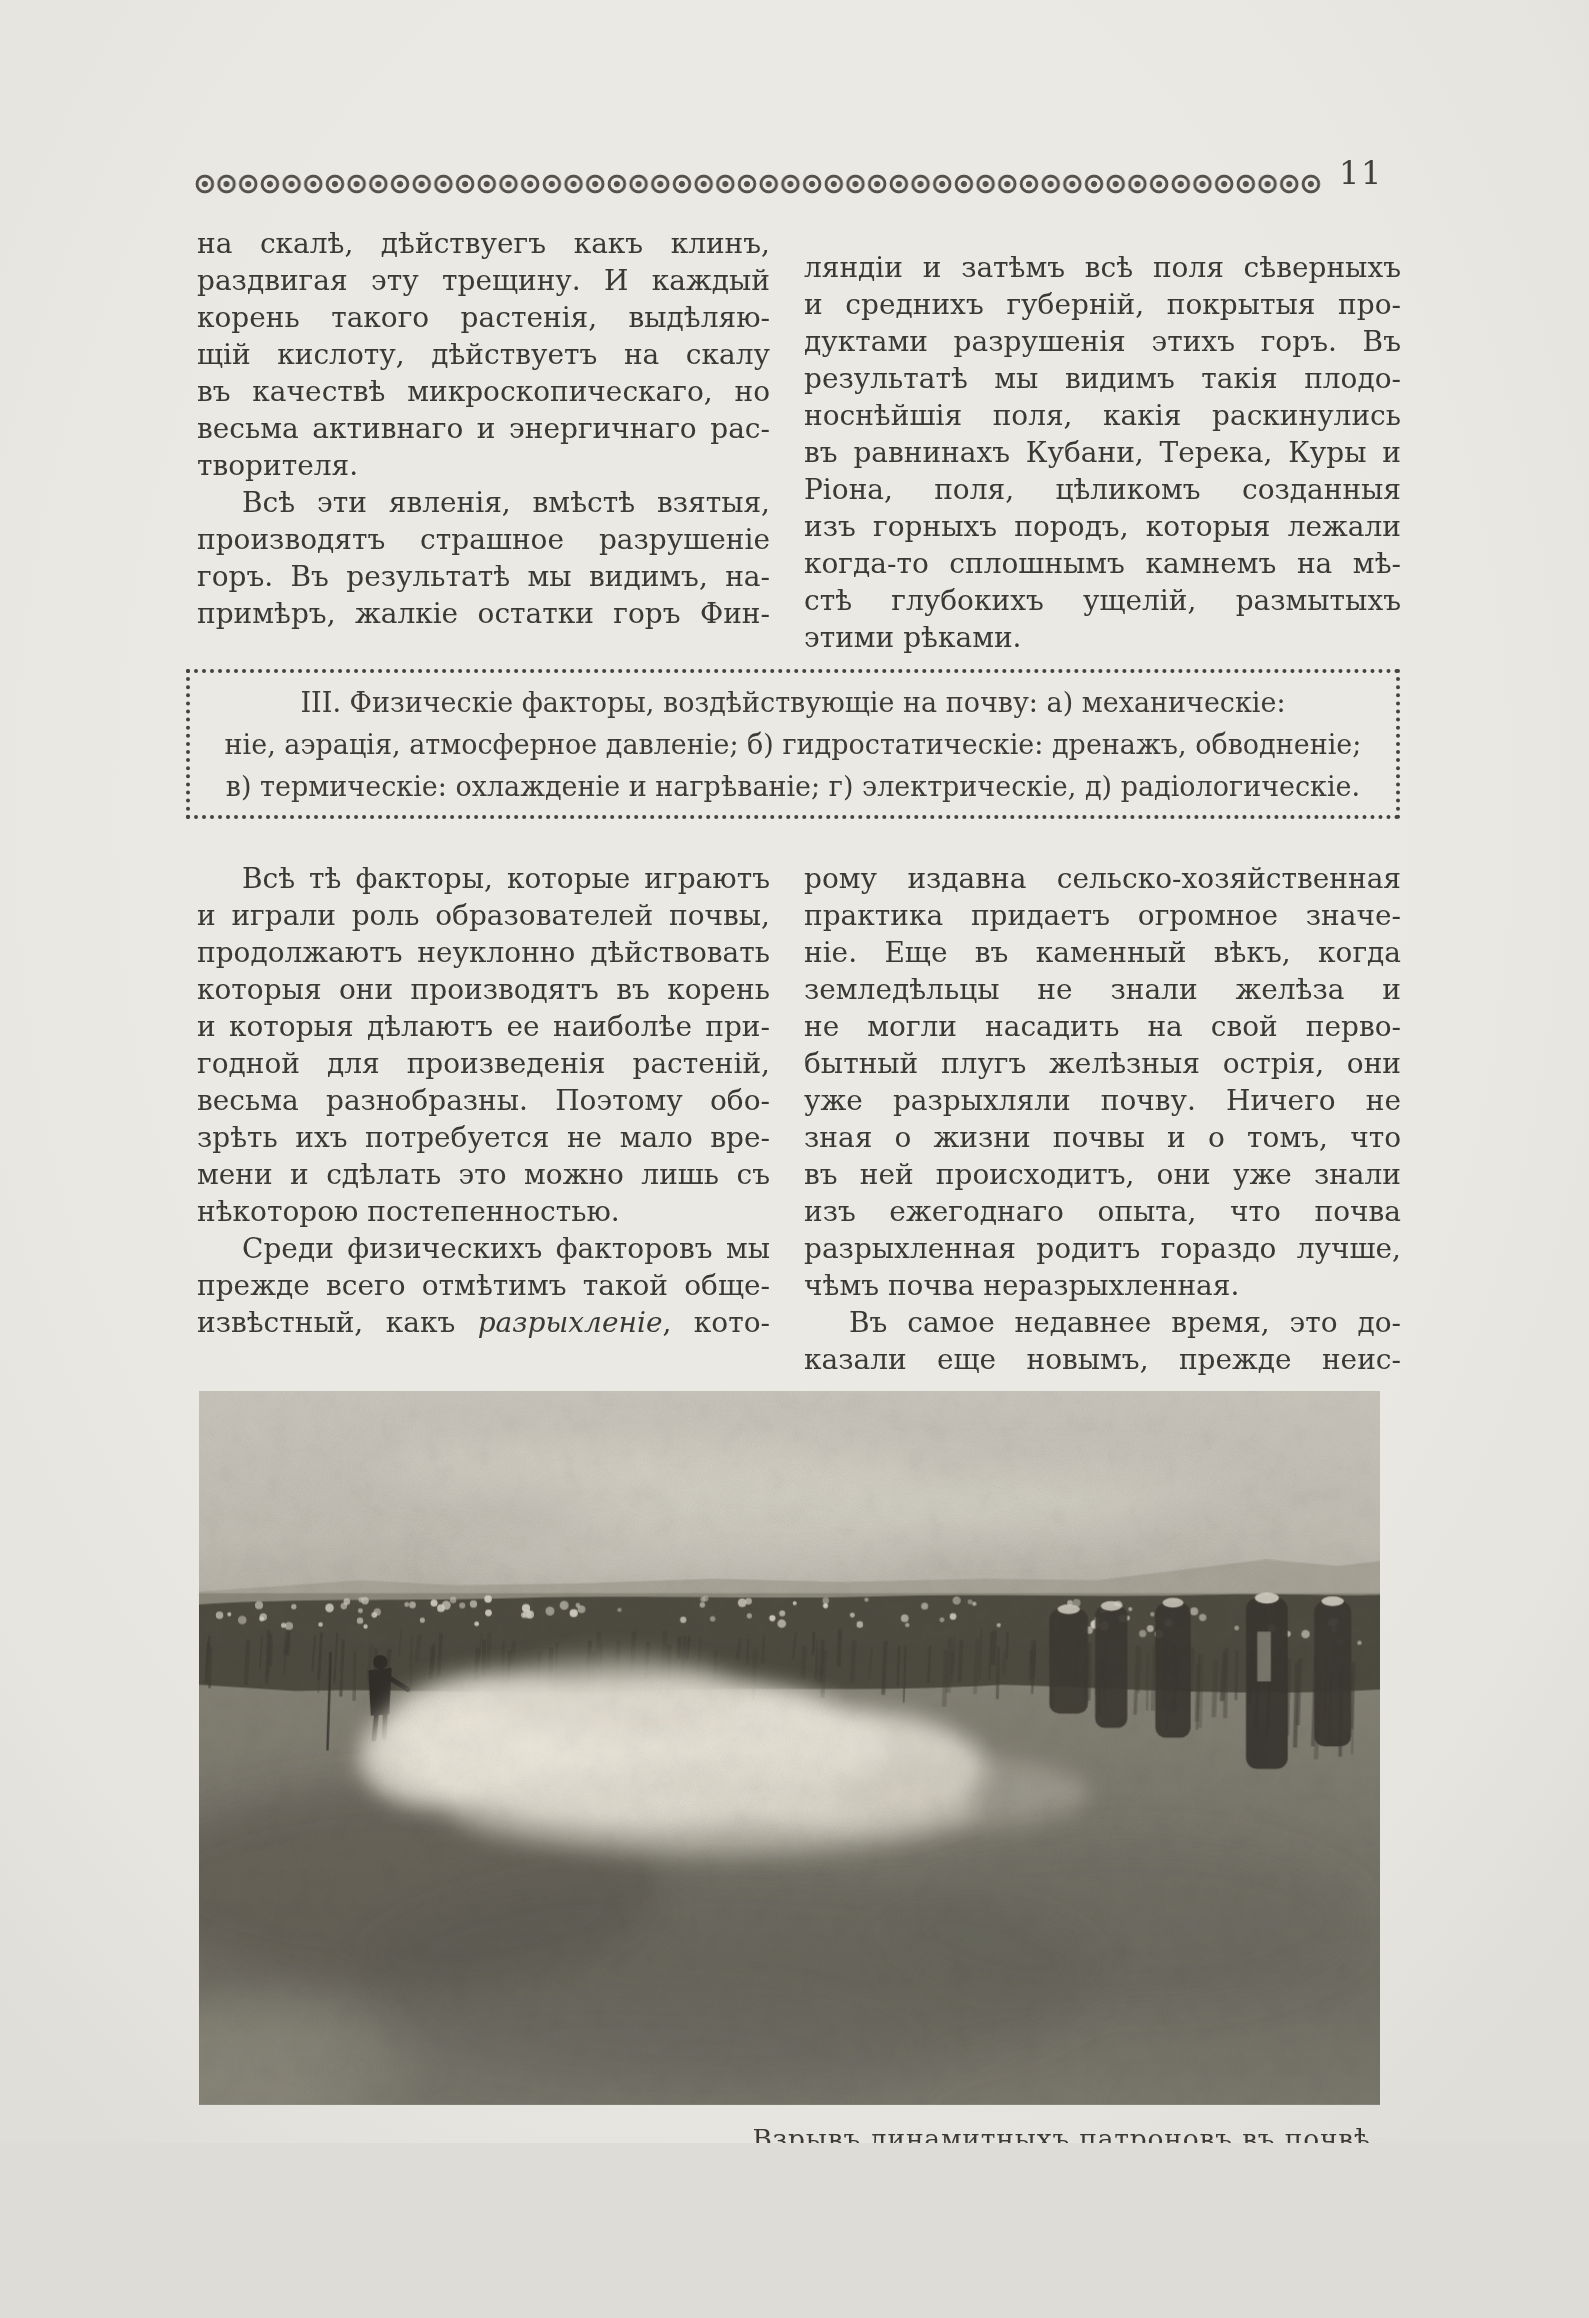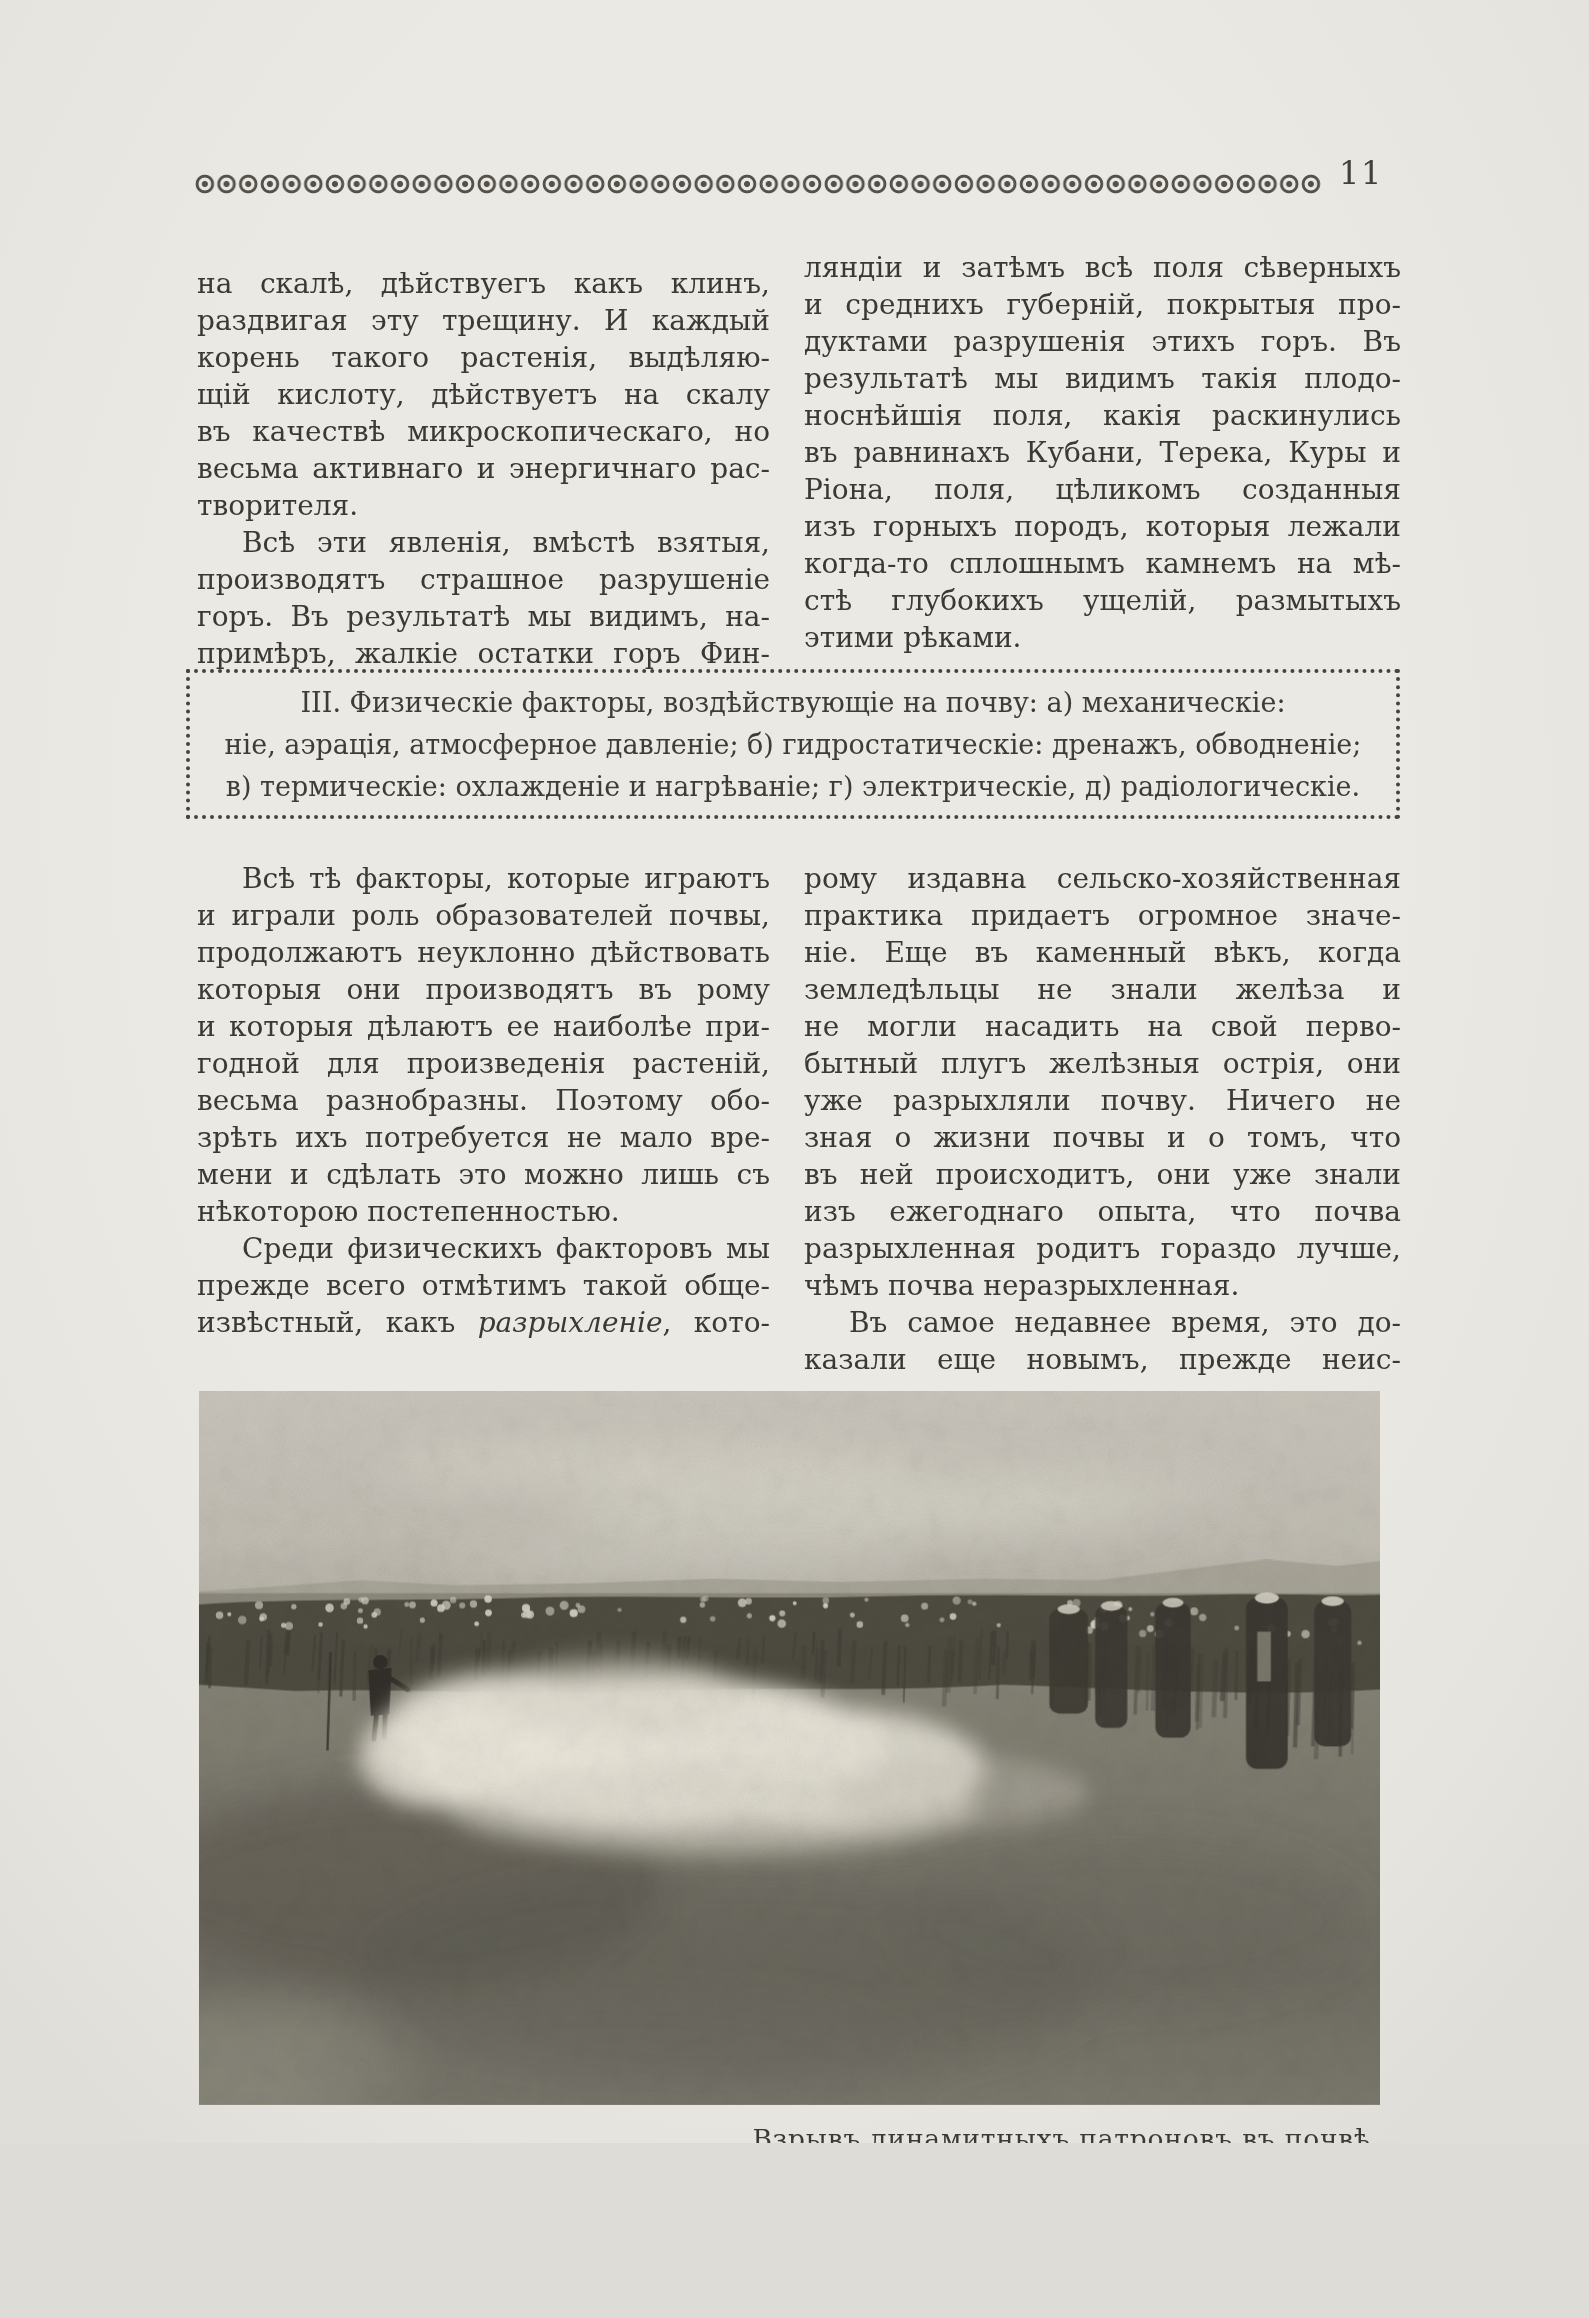--- a/index.html
+++ b/index.html
@@ -23,21 +23,21 @@
     position:absolute;left:1339px;top:154px;font-size:32px;color:#42403a;
     letter-spacing:1.6px;
   }
   .textcol{position:absolute;color:#3b3933;font-size:28px;}
   .textcol .line{
     height:37px;line-height:37px;overflow:hidden;
     text-align:justify;text-align-last:justify;
   }
   .textcol .line.indent{padding-left:45px;}
   .textcol .line.para-end{text-align-last:left;}
-  .b1-left{left:197px;top:225px;width:573px;margin-top:40px;}
+  .b1-left{left:197px;top:225px;width:573px;}
   .b1-right{left:804px;top:225px;width:597px;margin-top:24px;}
   .b2-left{left:197px;top:860px;width:573px;}
   .b2-right{left:804px;top:860px;width:597px;}
   .section-box{
     position:absolute;left:186px;top:669px;width:1214px;box-sizing:border-box;
     border:4px dotted #45433c;
     padding:8.8px 34px 7.2px 34px;
     color:#3e3c35;font-size:27px;
   }
   .section-box .line{
@@ -95,21 +95,21 @@
   <div class="section-box">
       <div class="line">III. Физическіе факторы, воздѣйствующіе на почву: а) механическіе: разрыхле-</div>
       <div class="line">ніе, аэрація, атмосферное давленіе; б) гидростатическіе: дренажъ, обводненіе;</div>
       <div class="line">в) термическіе: охлажденіе и нагрѣваніе; г) электрическіе, д) радіологическіе.</div>
     </div>
 
   <div class="textcol b2-left">
       <div class="line indent">Всѣ тѣ факторы, которые играютъ</div>
       <div class="line">и играли роль образователей почвы,</div>
       <div class="line">продолжаютъ неуклонно дѣйствовать</div>
-      <div class="line">которыя они производятъ въ рому</div>
+      <div class="line">которыя они производятъ въ корень</div>
       <div class="line">и которыя дѣлаютъ ее наиболѣе при-</div>
       <div class="line">годной для произведенія растеній,</div>
       <div class="line">весьма разнобразны. Поэтому обо-</div>
       <div class="line">зрѣть ихъ потребуется не мало вре-</div>
       <div class="line">мени и сдѣлать это можно лишь съ</div>
       <div class="line para-end">нѣкоторою постепенностью.</div>
       <div class="line indent">Среди физическихъ факторовъ мы</div>
       <div class="line">прежде всего отмѣтимъ такой обще-</div>
       <div class="line">извѣстный, какъ <i>разрыхленіе</i>, кото-</div>
     </div>

